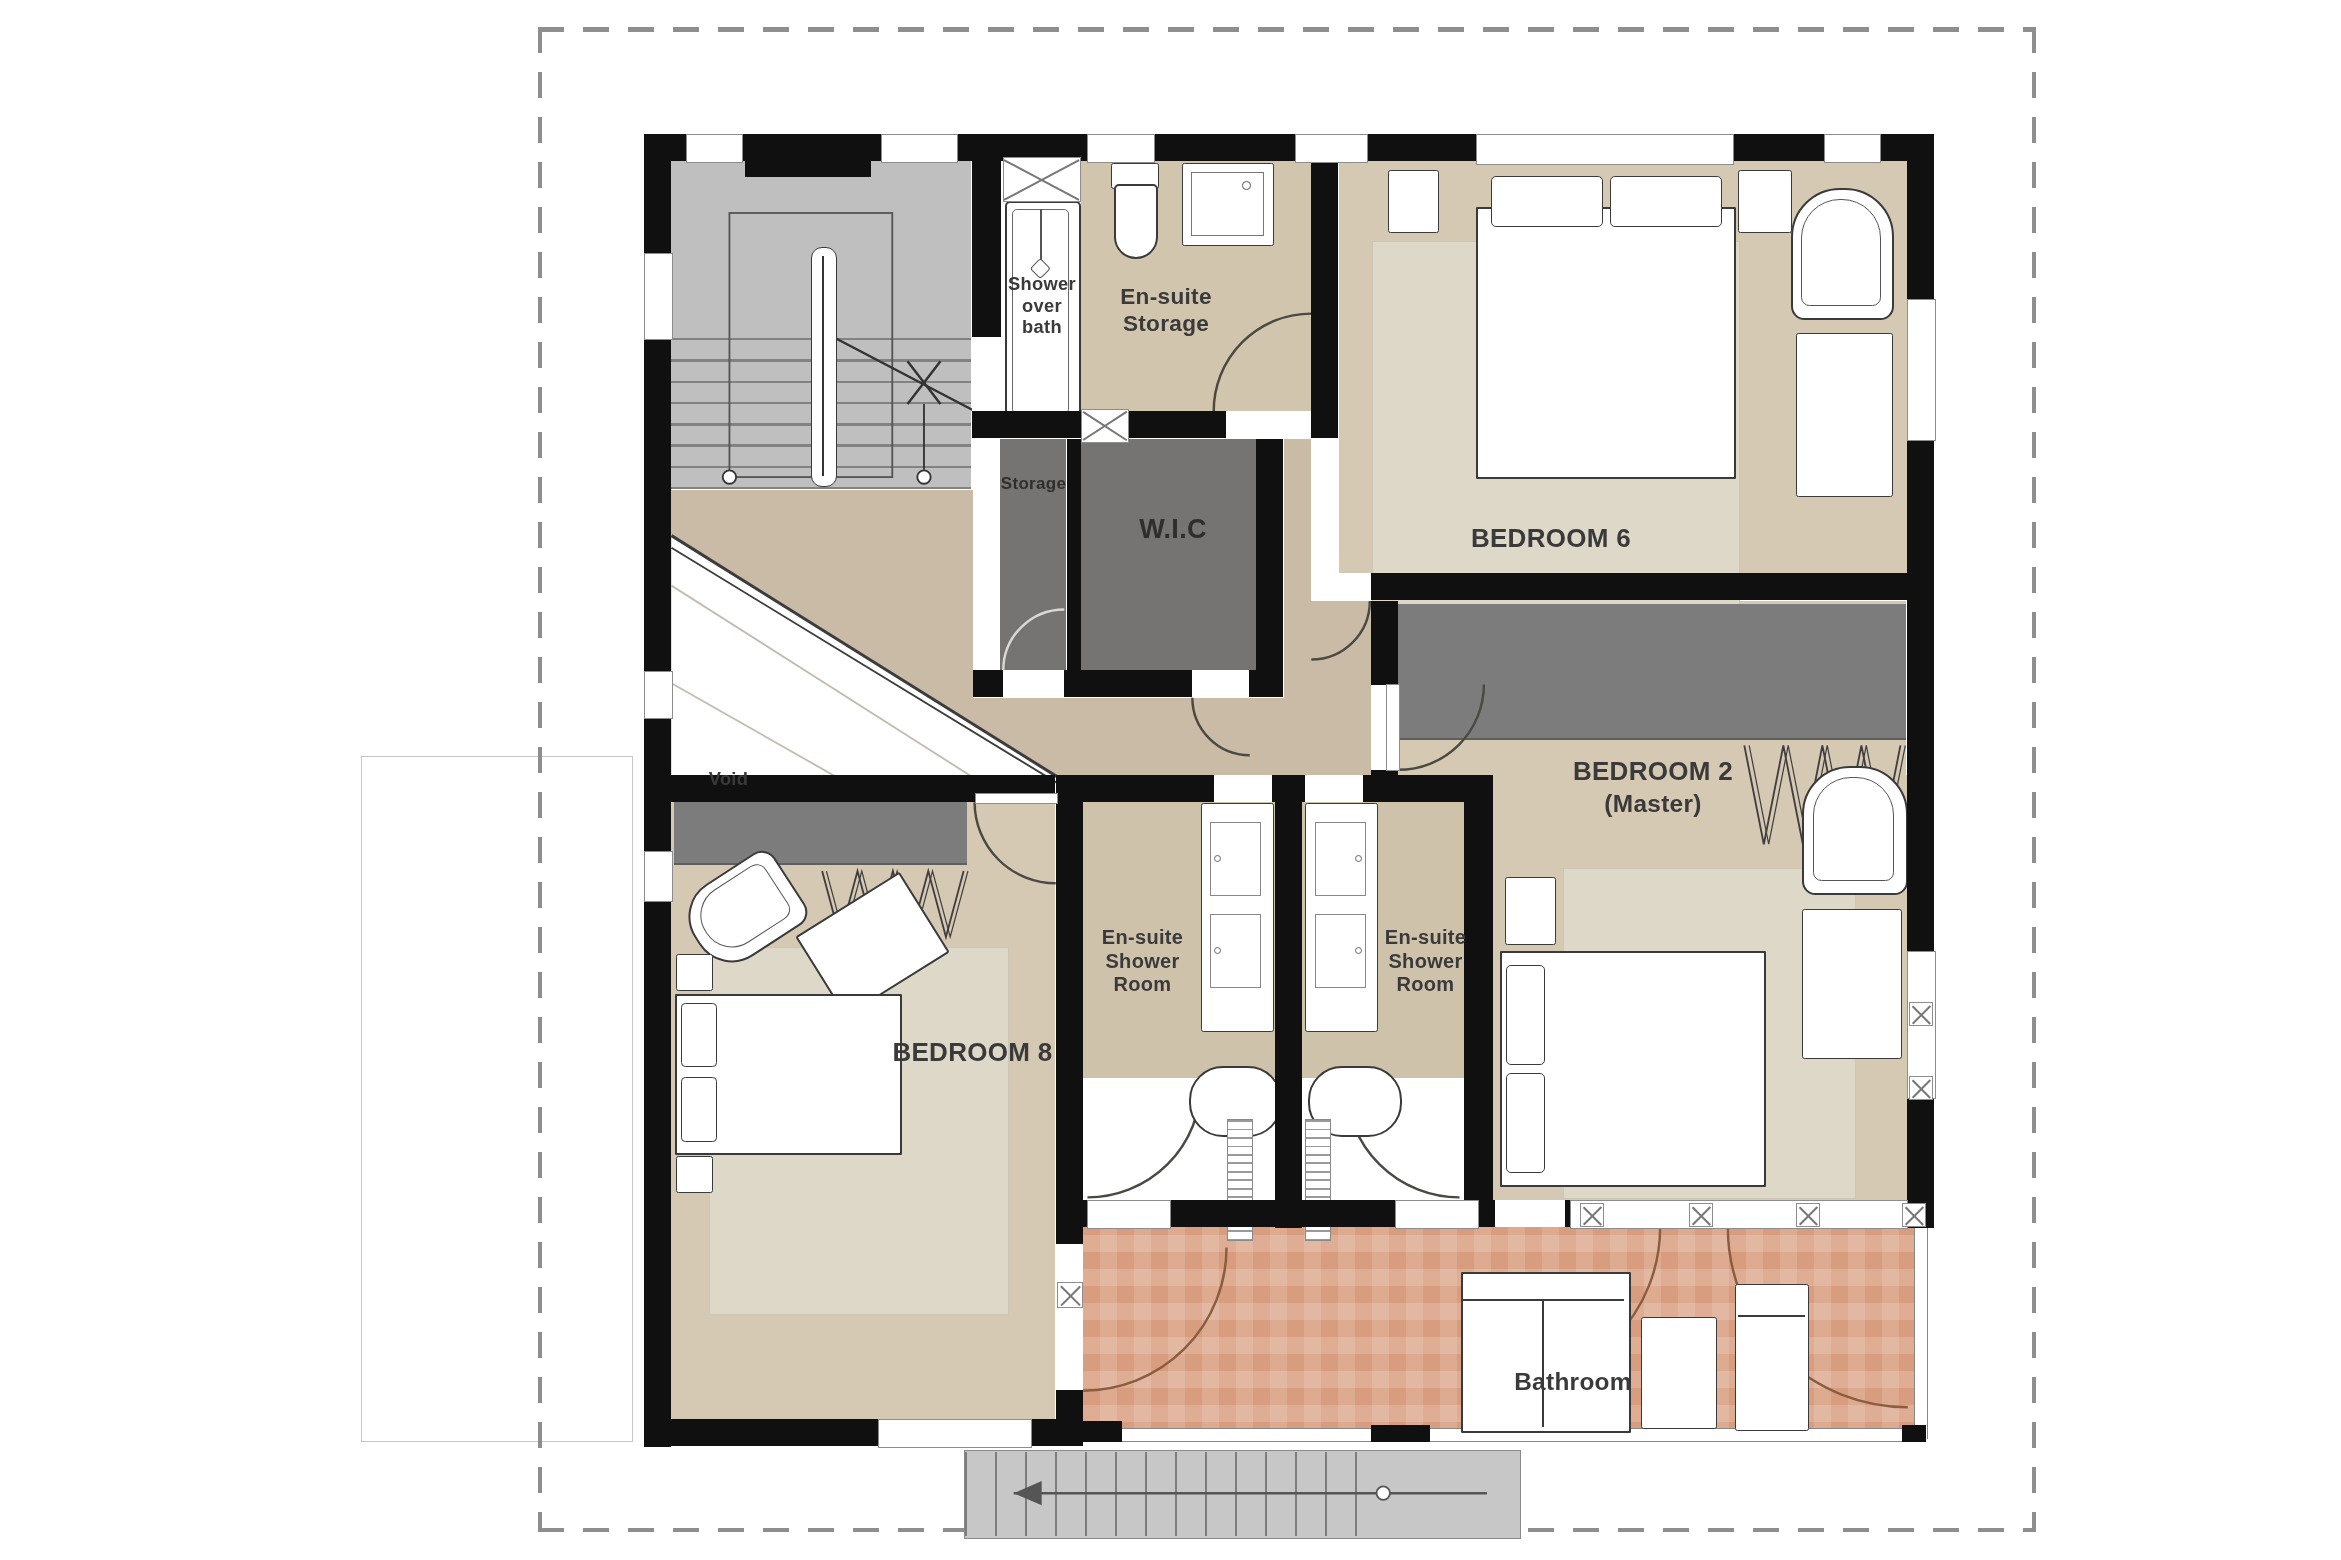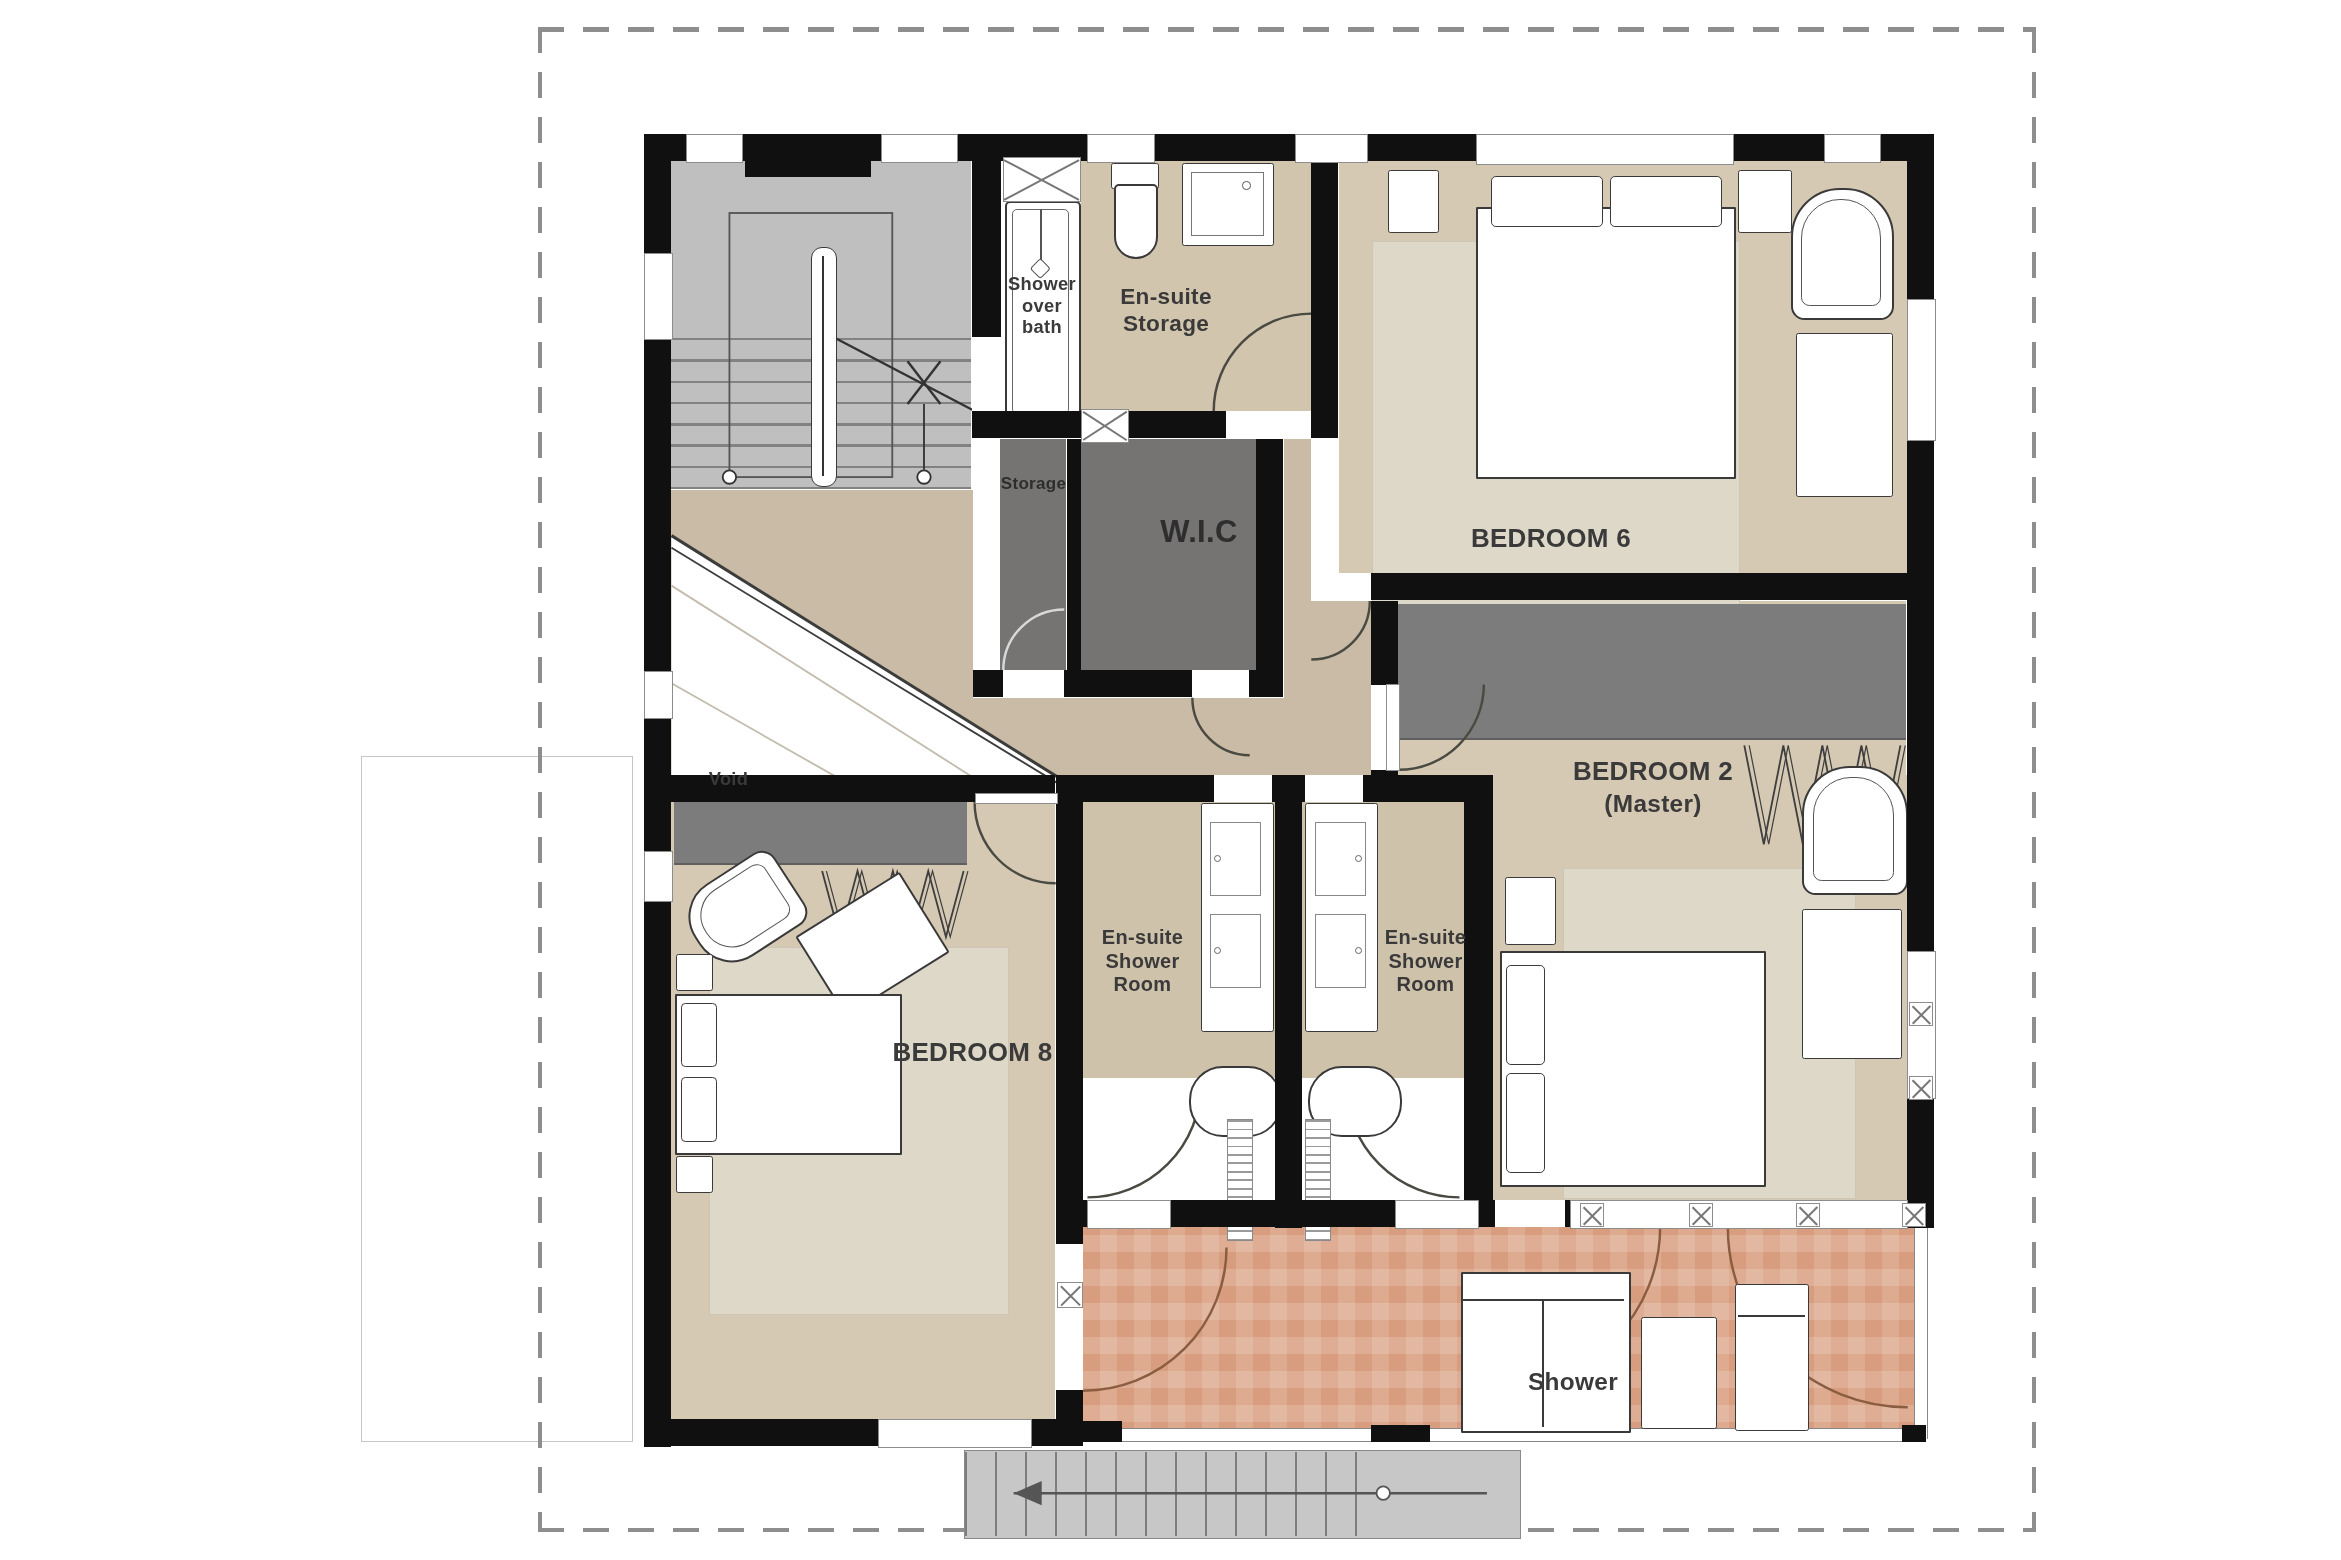--- a/index.html
+++ b/index.html
@@ -244,23 +244,23 @@
   <div class="abs" style="left:1463px;top:1299px;width:161px;height:1.8px;background:#3a3a3a;z-index:19;"></div>
   <div class="abs" style="left:1542px;top:1301px;width:1.8px;height:126px;background:#3a3a3a;z-index:19;"></div>
   <div class="furn thin" style="left:1641px;top:1317px;width:74px;height:110px;"></div>
   <div class="furn thin" style="left:1735px;top:1284px;width:72px;height:145px;"></div>
   <div class="abs" style="left:1738px;top:1315px;width:67px;height:1.8px;background:#3a3a3a;z-index:19;"></div>
 
   <div class="lbl" style="left:1004px;top:273px;width:76px;font-size:18.3px;">Shower over bath</div>
   <div class="lbl" style="left:1090px;top:284px;width:152px;font-size:22.6px;">En-suite Storage</div>
   <div class="lbl" style="left:1429px;top:523px;width:244px;font-size:26px;white-space:nowrap;">BEDROOM 6</div>
   <div class="lbl" style="left:997px;top:474px;width:73px;font-size:17px;color:#2e2e2e;">Storage</div>
-  <div class="lbl" style="left:1144px;top:514px;width:110px;font-size:31px;color:#2e2e2e;">W.I.C</div>
+  <div class="lbl" style="left:1118px;top:514px;width:110px;font-size:27px;color:#2e2e2e;">W.I.C</div>
   <div class="lbl" style="left:689px;top:768px;width:79px;font-size:18.3px;">Void</div>
   <div class="lbl" style="left:1531px;top:756px;width:244px;font-size:26px;white-space:nowrap;">BEDROOM 2</div>
   <div class="lbl" style="left:1531px;top:790px;width:244px;font-size:24.4px;white-space:nowrap;">(Master)</div>
   <div class="lbl" style="left:1090px;top:926px;width:105px;font-size:20px;">En-suite Shower Room</div>
   <div class="lbl" style="left:1373px;top:926px;width:105px;font-size:20px;">En-suite Shower Room</div>
   <div class="lbl" style="left:884px;top:1037px;width:177px;font-size:26px;">BEDROOM 8</div>
-  <div class="lbl" style="left:1506px;top:1368px;width:134px;font-size:24.4px;white-space:nowrap;">Shower</div>
+  <div class="lbl" style="left:1506px;top:1368px;width:134px;font-size:24.4px;white-space:nowrap;">Bathroom</div>
 
 </div>
 
 
 </body></html>

